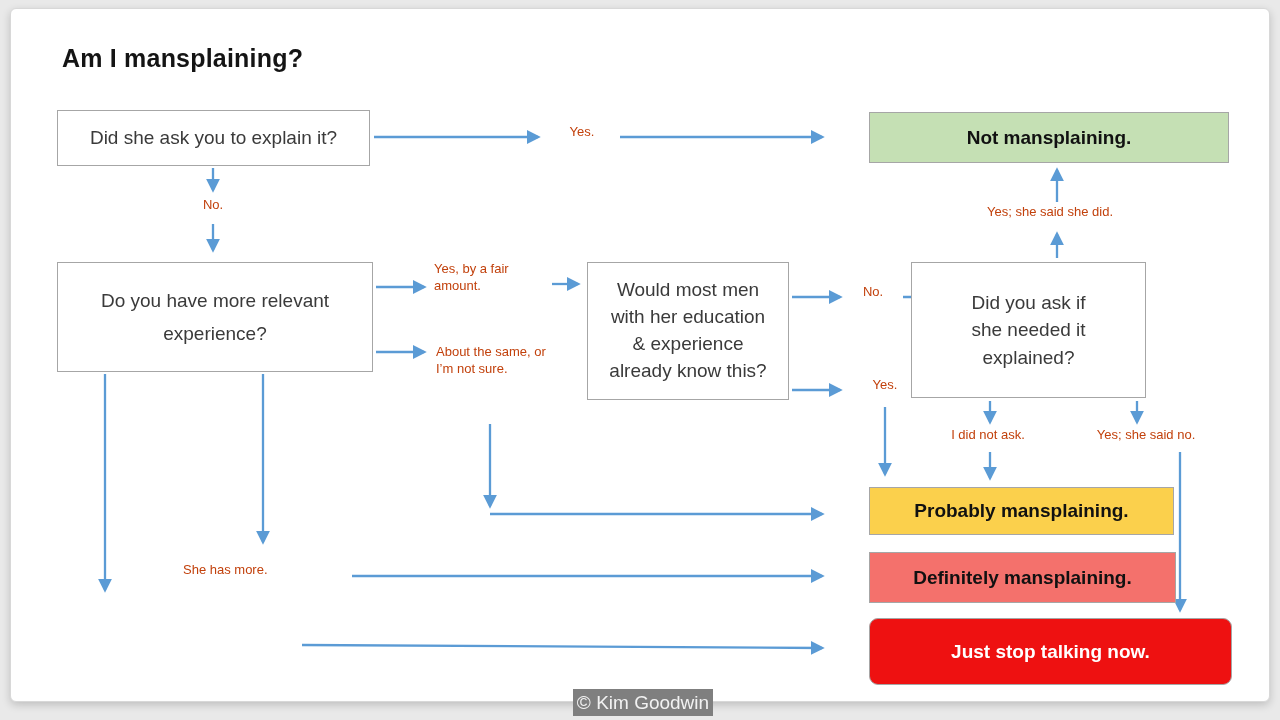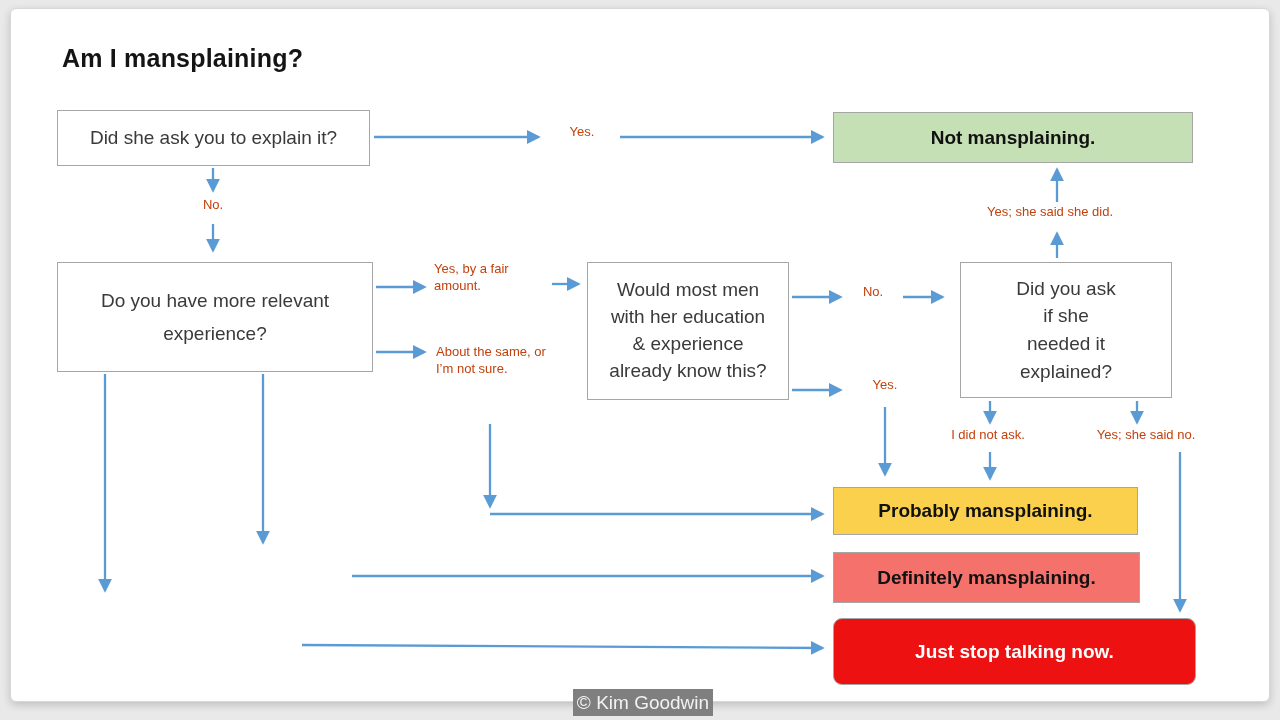--- a/index.html
+++ b/index.html
@@ -39,31 +39,32 @@
     justify-content: center;
     text-align: center;
     background: #ffffff;
     border: 1.6px solid #a6a6a6;
     color: #3a3a3a;
     font-size: 19px;
   }
   .n-ask     { left: 57px;  top: 110px; width: 313px; height: 56px; }
   .n-exp     { left: 57px;  top: 262px; width: 316px; height: 110px; line-height: 1.75; padding: 0 16px; }
   .n-men     { left: 587px; top: 262px; width: 202px; height: 138px; line-height: 1.42; padding: 8px 14px; }
-  .n-didask  { left: 960px; top: 262px; width: 212px; height: 136px; line-height: 1.45; padding: 0 52px; }
+  .n-didask  { left: 911px; top: 262px; width: 235px; height: 136px; line-height: 1.45; padding: 0 52px; }
   .result {
     position: absolute;
     display: flex;
     align-items: center;
     justify-content: center;
     text-align: center;
     font-size: 19px;
     font-weight: bold;
     color: #111111;
     border: 1.6px solid #a6a6a6;
+    margin-left: 36px;
   }
   .n-not  { left: 833px; top: 112px; width: 360px; height: 51px; background: #c5e0b4; }
   .n-prob { left: 833px; top: 487px; width: 305px; height: 48px; background: #fbd04c; }
   .n-def  { left: 833px; top: 552px; width: 307px; height: 51px; background: #f4716c; }
   .n-stop { left: 833px; top: 618px; width: 363px; height: 67px; background: #ee1111; color: #ffffff; border-radius: 9px; }
   
   .lbl {
     position: absolute;
     font-size: 13px;
     color: #c2410c;
@@ -154,15 +155,16 @@
 
   <div class="lbl center l-yes">Yes.</div>
   <div class="lbl center l-no">No.</div>
   <div class="lbl l-yesfair">Yes, by a fair amount.</div>
   <div class="lbl l-aboutsame">About the same, or I’m not sure.</div>
   <div class="lbl center l-no2">No.</div>
   <div class="lbl center l-yes2">Yes.</div>
   <div class="lbl center nowrap l-yessaiddid">Yes; she said she did.</div>
   <div class="lbl center nowrap l-didnotask">I did not ask.</div>
   <div class="lbl center nowrap l-yessaidno">Yes; she said no.</div>
+  <div class="lbl nowrap l-shehasmore">She has more.</div>
 
   <div class="credit">© Kim Goodwin</div>
 </div>
 
 </body></html>

